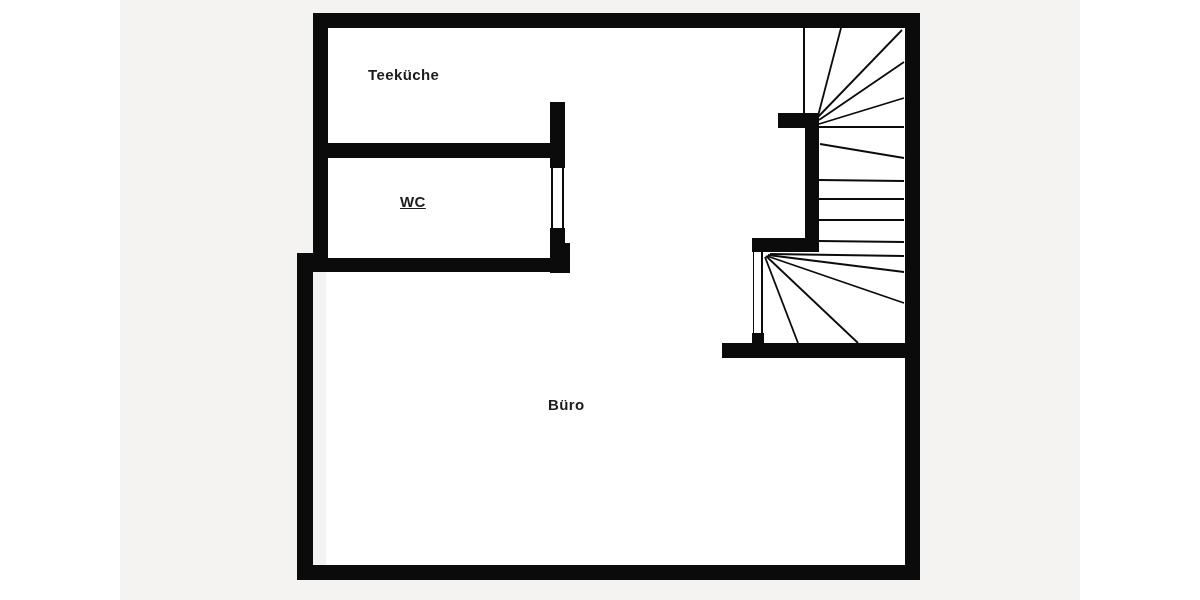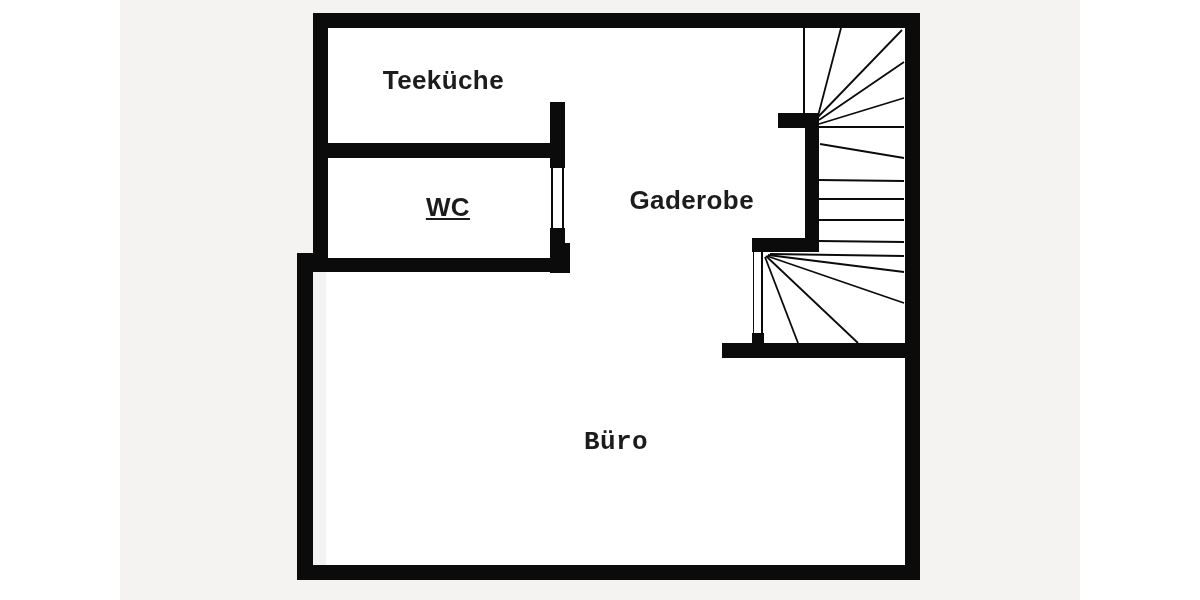--- a/index.html
+++ b/index.html
@@ -18,23 +18,23 @@
   }
   .abs{position:absolute;}
   .panel{left:120px;top:0;width:960px;height:600px;background:var(--panel-background);}
   .floor{background:var(--floor);}
   .wall{background:var(--wall);}
   .hairline{background:var(--wall);}
   .door{background:var(--floor);}
   .room-label{
     color:var(--label-text);
     font-weight:bold;
-    font-size:26px;
+    font-size:15px;
     letter-spacing:0.4px;
-    text-align:right;
+    text-align:left;
     line-height:1.15;
     white-space:nowrap;
   }
   svg.steps{left:0;top:0;width:1200px;height:600px;pointer-events:none;}
   svg.steps line{stroke:var(--wall);stroke-width:1.8;}
 </style>
 </head>
 <body>
 
 <div class="stage">
@@ -86,16 +86,15 @@
 
     <line x1="770" y1="254" x2="904" y2="256"></line>
     <line x1="768" y1="255" x2="904" y2="272"></line>
     <line x1="767" y1="256" x2="904" y2="303"></line>
     <line x1="766" y1="256" x2="858" y2="343"></line>
     <line x1="765" y1="257" x2="798" y2="343"></line>
   </svg>
 
   <div class="abs room-label" style="left:368px;top:66px;width:136px;">Teeküche</div>
   <div class="abs room-label" style="left:400px;top:193px;width:70px;text-decoration:underline;">WC</div>
-  <div class="abs room-label" style="left:614px;top:186px;width:140px;">Gaderobe</div>
-  <div class="abs room-label" style="left:548px;top:428px;width:100px;font-family:Liberation Mono, monospace;">Büro</div>
+  <div class="abs room-label" style="left:548px;top:396px;width:100px;">Büro</div>
 
 </div>
 
 </body></html>

